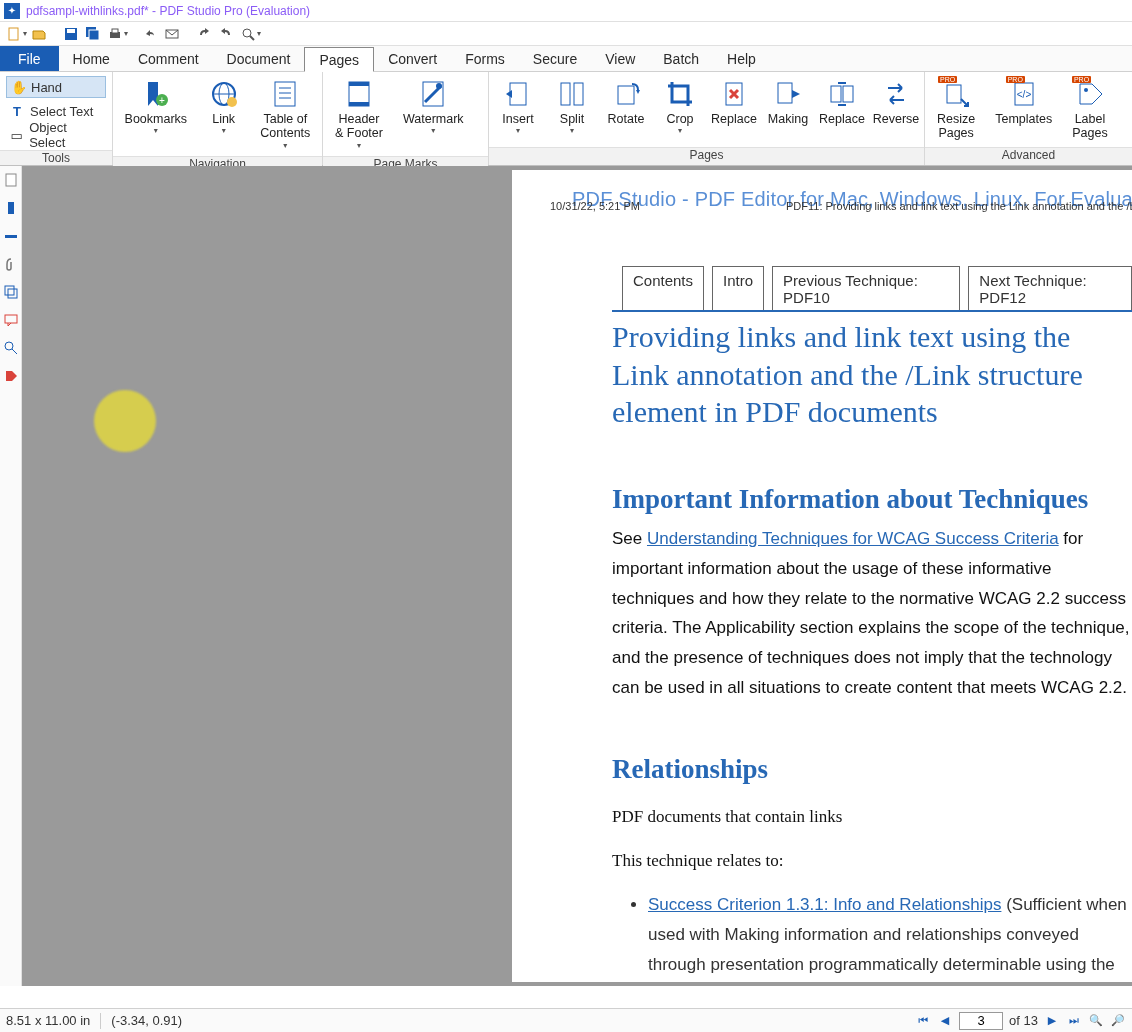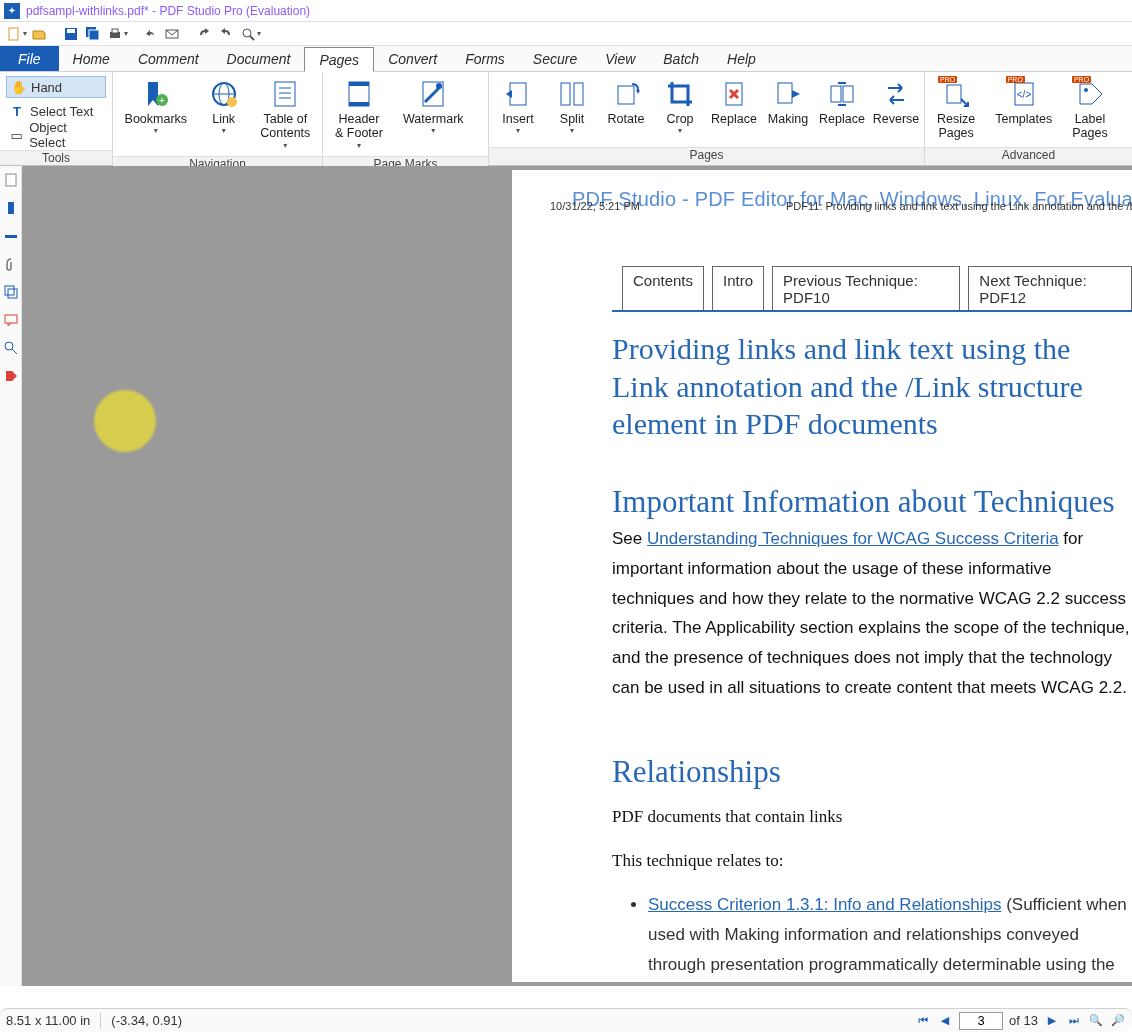--- a/index.html
+++ b/index.html
@@ -8,21 +8,21 @@
 .titlebar { height: 22px; background: #fff; display: flex; align-items: center; padding-left: 4px; border-bottom: 1px solid #e0e0e0; }
 .titlebar-icon { width: 16px; height: 16px; background: #1a5db4; margin-right: 6px; display: flex; align-items: center; justify-content: center; color: #fff; font-size: 10px; }
 .titlebar-text { font-size: 12px; color: #8b5cf6; }
 
 .quickbar { height: 24px; display: flex; align-items: center; padding-left: 4px; gap: 2px; border-bottom: 1px solid #e0e0e0; }
 .qb-btn { width: 20px; height: 20px; display: flex; align-items: center; justify-content: center; cursor: pointer; }
 .qb-sep { width: 8px; }
 .qb-drop { font-size: 8px; color: #555; margin-left: -3px; }
 
 .menubar { height: 26px; display: flex; align-items: stretch; border-bottom: 1px solid #d0d0d0; background: #fafafa; }
-.menu-item { padding: 0 14px; display: flex; align-items: center; font-size: 14px; color: #2b2b2b; cursor: pointer; font-style: italic; }
+.menu-item { padding: 0 14px; display: flex; align-items: center; font-size: 14px; color: #2b2b2b; cursor: pointer; }
 .menu-item.file { background: #1a5db4; color: #fff; padding: 0 18px; }
 .menu-item.active { border: 1px solid #888; border-bottom: 1px solid #fff; background: #fff; position: relative; top: 1px; }
 
 .ribbon { height: 94px; display: flex; border-bottom: 1px solid #c0c0c0; background: #fff; }
 .ribbon-group { display: flex; flex-direction: column; border-right: 1px solid #d8d8d8; }
 .ribbon-group.tools { width: 113px; }
 .ribbon-buttons { flex: 1; display: flex; align-items: flex-start; padding: 4px 6px; gap: 8px; }
 .ribbon-title { height: 18px; text-align: center; font-size: 12px; color: #444; background: #f2f2f2; border-top: 1px solid #e0e0e0; }
 
 .tool-list { display: flex; flex-direction: column; gap: 2px; padding: 4px 6px; width: 100%; }
@@ -47,33 +47,33 @@
 
 .white-page { position: absolute; left: 490px; top: 4px; right: 0; height: 812px; background: #fff; padding: 18px 0 0 30px; overflow: hidden; }
 .wm { position: absolute; top: 18px; left: 60px; right: 0; color: #5a8fd6; font-size: 20px; letter-spacing: 0.2px; white-space: nowrap; }
 .hdr-row { position: absolute; top: 30px; left: 38px; right: 0; font-size: 11px; color: #333; display: flex; }
 .hdr-left { }
 .hdr-right { position: absolute; left: 236px; white-space: nowrap; }
 
 .navlinks { position: absolute; top: 96px; left: 110px; display: flex; gap: 8px; }
 .navlinks .box { border: 1px solid #666; padding: 5px 10px; font-size: 15px; cursor: pointer; }
 
-.doc-h1 { position: absolute; top: 160px; left: 100px; right: 0; font-size: 30px; color: #2768b5; font-weight: 400; line-height: 1.25; font-family: Georgia, serif; }
-.doc-h2 { position: absolute; left: 100px; font-size: 31px; color: #2768b5; font-weight: 400; font-family: Georgia, serif; }
+.doc-h1 { position: absolute; top: 148px; left: 100px; right: 0; font-size: 30px; color: #2768b5; font-weight: 400; line-height: 1.25; font-family: Georgia, serif; }
+.doc-h2 { position: absolute; left: 100px; font-size: 27px; color: #2768b5; font-weight: 700; font-family: Georgia, serif; }
 .doc-h2.a { top: 314px; }
 .doc-h2.b { top: 584px; }
 
 .doc-p { position: absolute; left: 100px; right: 0; font-size: 17px; color: #111; line-height: 1.75; font-family: Georgia, serif; }
 .doc-p.a { top: 354px; }
 .doc-p.b { top: 632px; }
 .doc-p.c { top: 676px; }
 .doc-ul { position: absolute; left: 136px; right: 0; top: 720px; font-size: 17px; line-height: 1.75; font-family: Georgia, serif; }
 .doc-link { color: #2768b5; text-decoration: underline; cursor: pointer; }
 
-.statusbar { position: absolute; bottom: 0; left: 0; right: 0; height: 24px; background: #fafafa; border-top: 1px solid #d0d0d0; display: flex; align-items: center; padding: 0 6px; font-size: 13px; color: #333; border-radius: 8px; }
+.statusbar { position: absolute; bottom: 0; left: 0; right: 0; height: 24px; background: #fafafa; border-top: 1px solid #d0d0d0; display: flex; align-items: center; padding: 0 6px; font-size: 13px; color: #333; }
 .status-sep { width: 1px; height: 16px; background: #ccc; margin: 0 10px; }
 .status-right { margin-left: auto; display: flex; align-items: center; gap: 6px; }
 .pagenum { width: 44px; height: 18px; border: 1px solid #999; text-align: center; font-size: 13px; }
 .navbtn { width: 16px; height: 16px; cursor: pointer; display:flex; align-items:center; justify-content:center; color:#1a5db4; font-size:11px; }
 </style>
 </head>
 <body>
 
 <div class="titlebar">
   <div class="titlebar-icon">✦</div>

